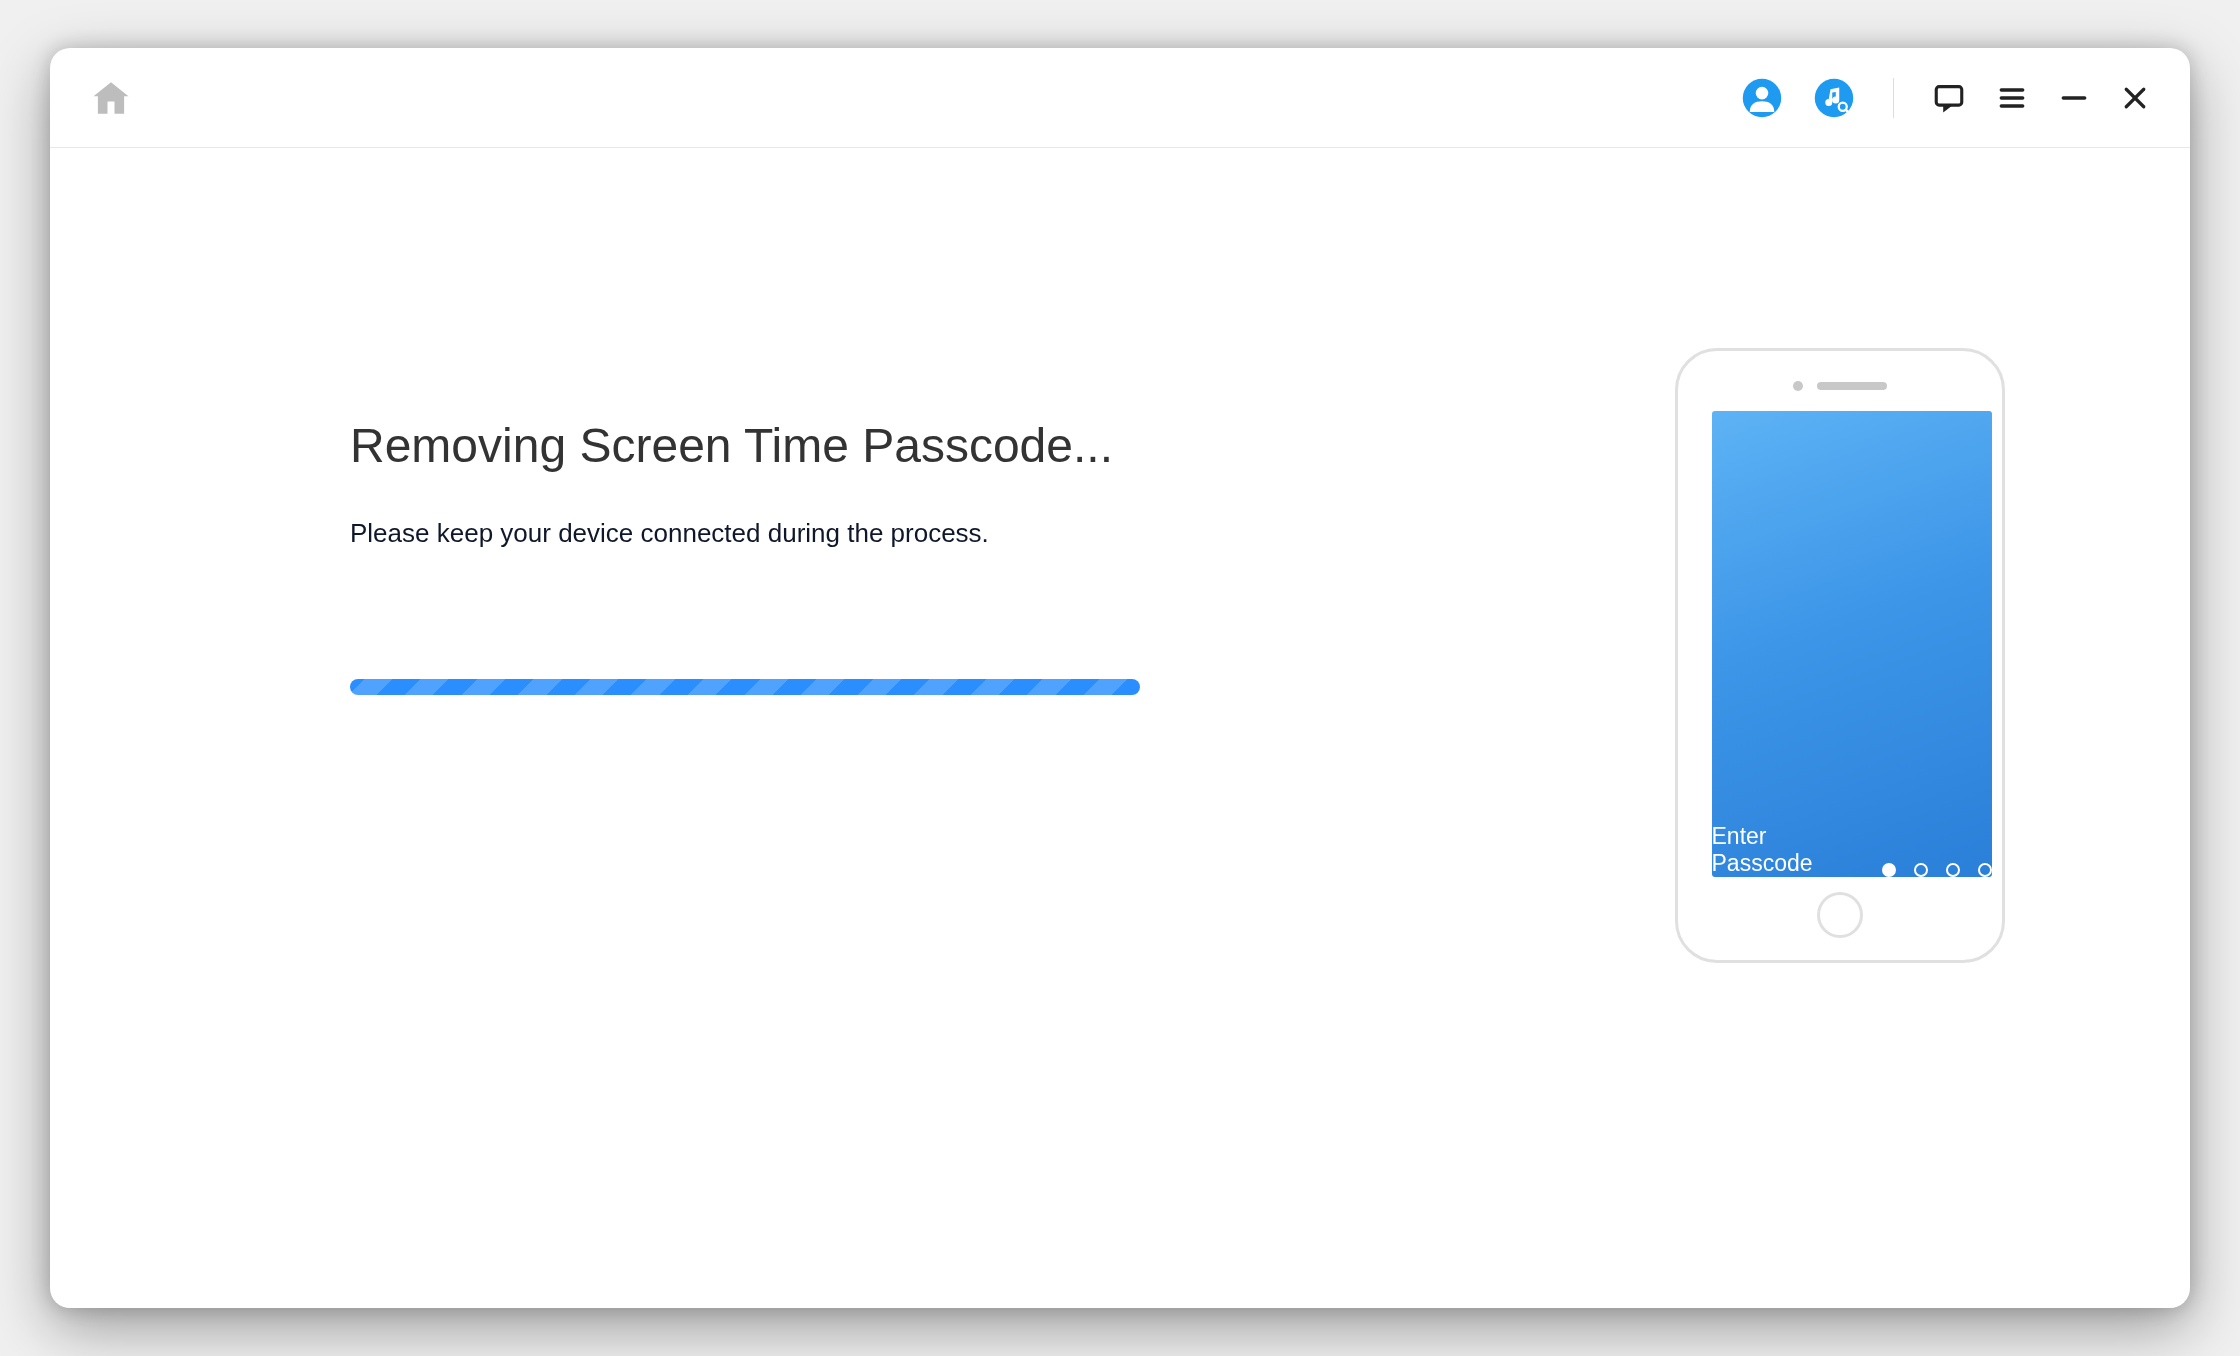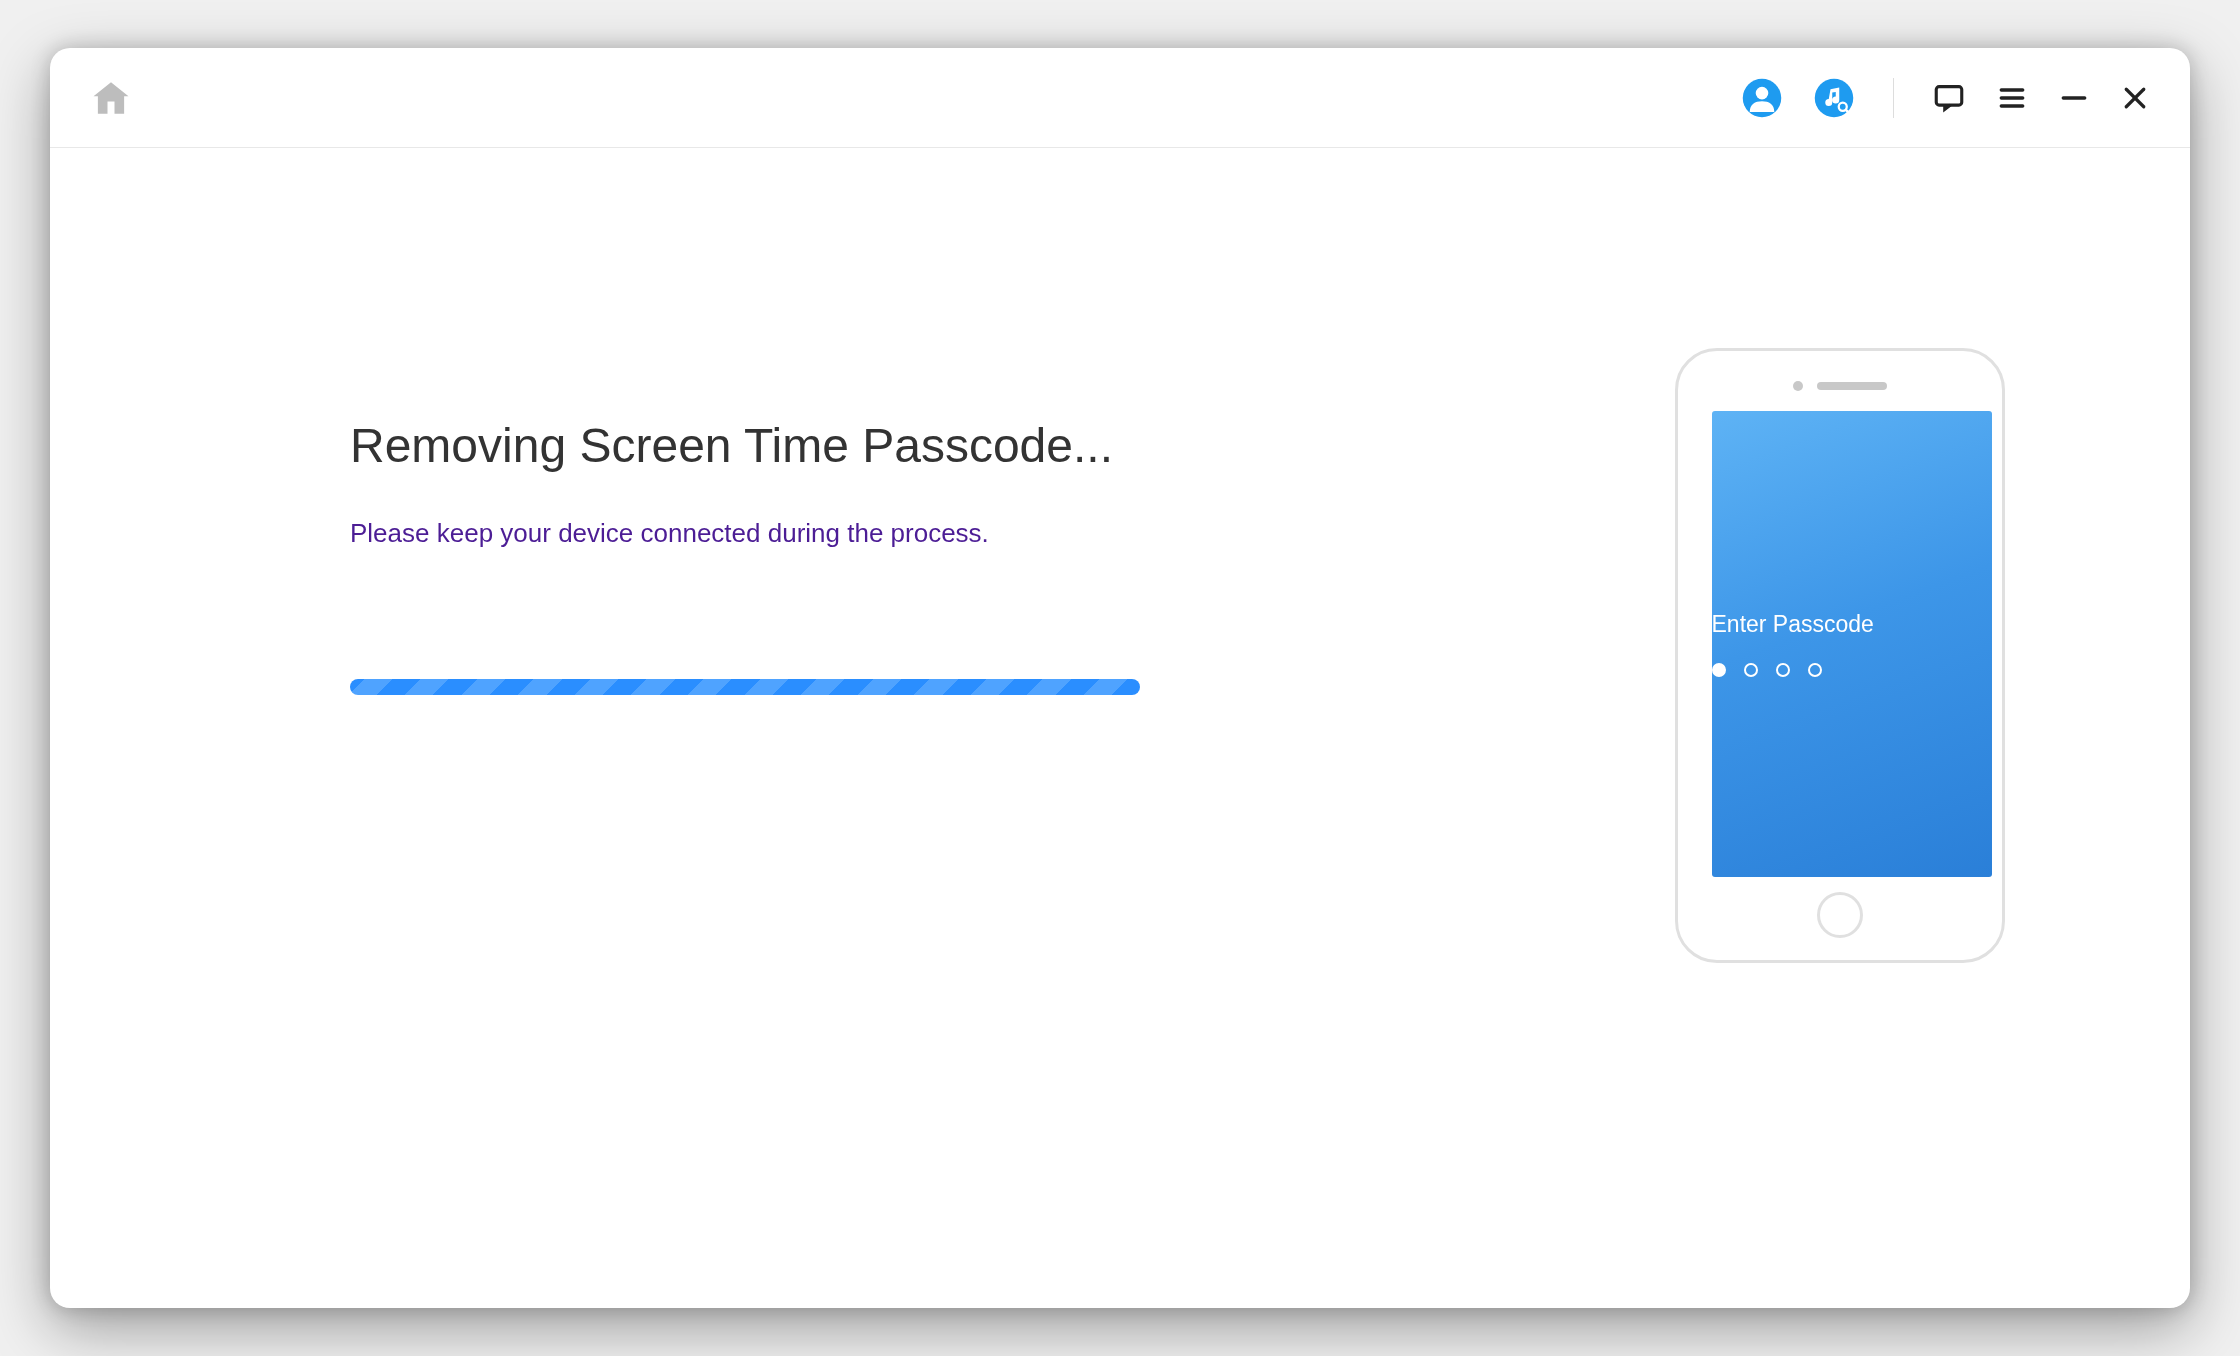--- a/index.html
+++ b/index.html
@@ -74,21 +74,21 @@
     padding-top: 70px;
   }
   .heading {
     font-size: 48px;
     color: #333;
     font-weight: 400;
     margin-bottom: 45px;
   }
   .subtext {
     font-size: 26px;
-    color: #4c1d95;
+    color: #0f172a;
     font-weight: 400;
   }
   .progress-bar {
     margin-top: 130px;
     width: 790px;
     height: 16px;
     border-radius: 10px;
     background: repeating-linear-gradient(
       -45deg,
       #2a8eff 0px,
@@ -132,22 +132,22 @@
     height: 8px;
     border-radius: 4px;
     background: #c8c8c8;
   }
   .phone-screen {
     flex: 1;
     width: 100%;
     background: linear-gradient(160deg, #5eb3f5 0%, #3d96e8 45%, #2a7fd8 100%);
     border-radius: 3px;
     display: flex;
-    flex-direction: column;
-    align-items: flex-start;
+    flex-direction: row;
+    align-items: flex-end;
     justify-content: center;
     gap: 25px;
     margin-left: 23px;
   }
   .screen-text {
     color: #fff;
     font-size: 23px;
     font-weight: 300;
   }
   .dots {

